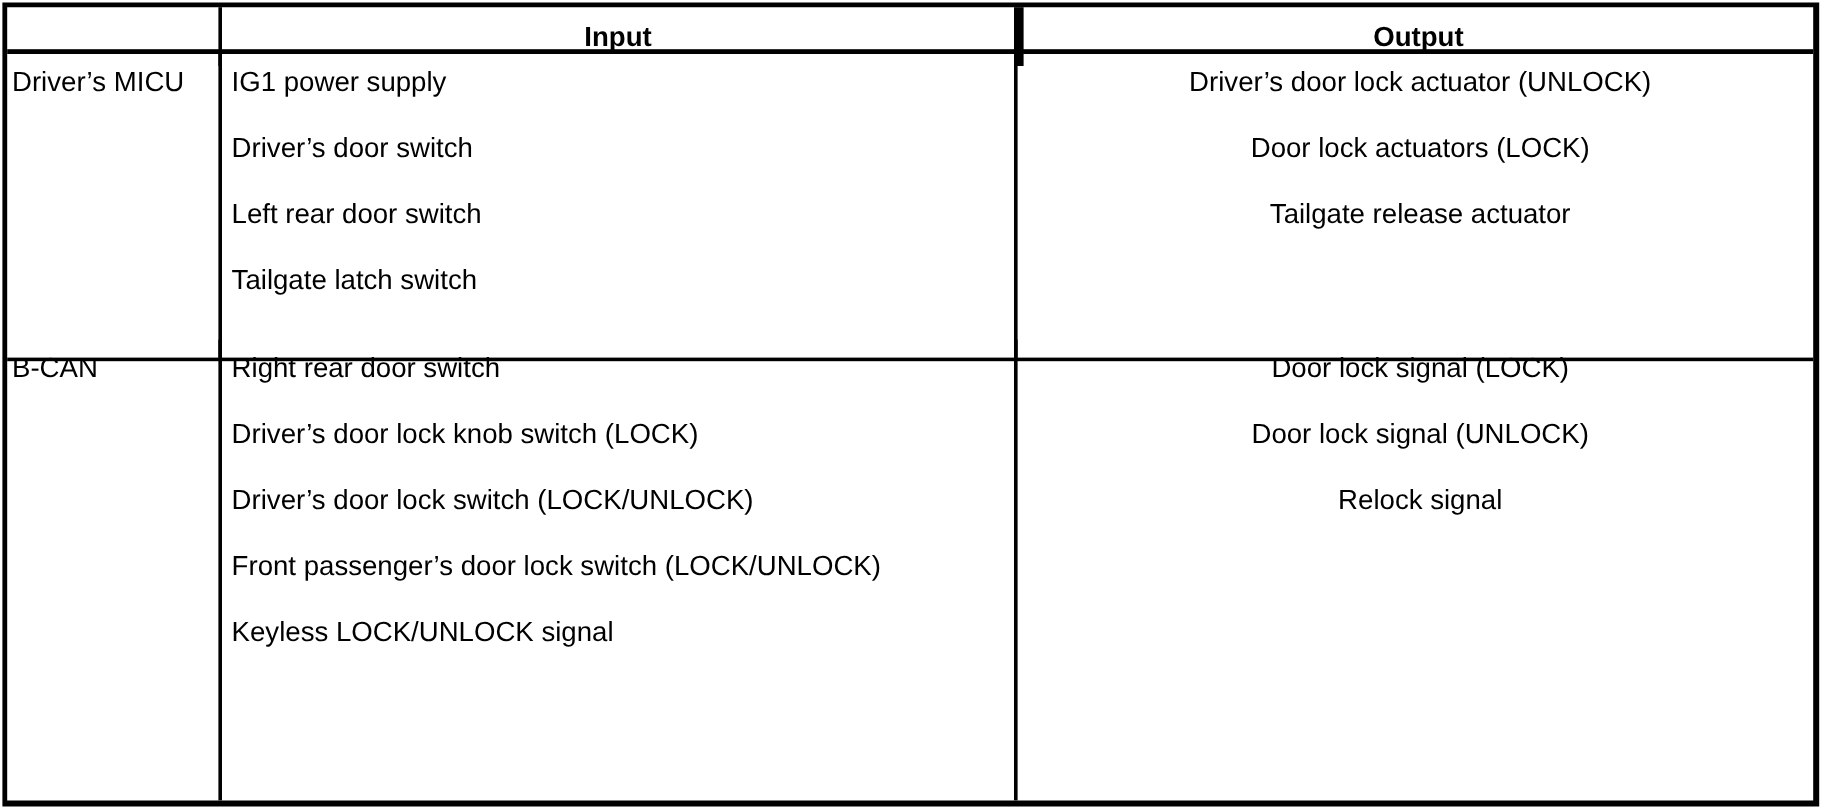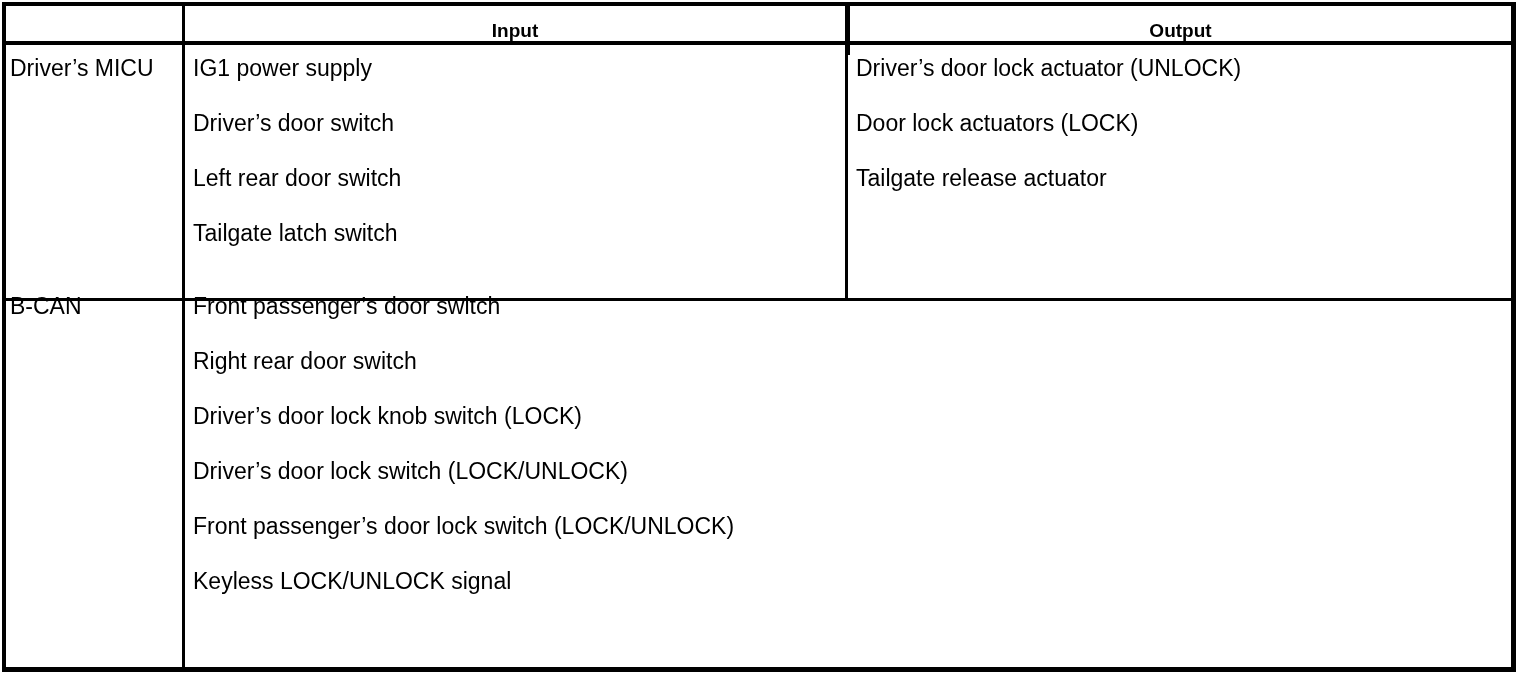--- a/index.html
+++ b/index.html
@@ -46,48 +46,48 @@
     box-sizing: border-box;
   }
   .hdr-cell {
     position: absolute;
     top: 0;
     height: 49px;
     box-sizing: border-box;
     display: flex;
     align-items: center;
     justify-content: center;
-    font-size: 19px;
+    font-size: 23px;
     font-weight: bold;
     letter-spacing: 0px;
   }
   .hdr-corner { left: 0;    width: 176px; }
   .hdr-input  { left: 176px; width: 663px; border-left: 3px solid #000; }
-  .hdr-output { left: 839px; right: 0;     border-left: 5px solid #000000; text-align: right; }
+  .hdr-output { left: 839px; right: 0;     border-left: 8px solid #000000; text-align: right; }
 
   
   .row {
     position: absolute;
     left: 0;
     right: 0;
     box-sizing: border-box;
   }
   .row-micu  { top: 39px;  height: 256px; border-bottom: 3px solid #000; }
   .row-bcan  { top: 277px; bottom: 0; }
 
   .cell {
     position: absolute;
     top: 0;
     bottom: 0;
     box-sizing: border-box;
     padding: 9px 0 0 4px;
   }
   .c-name   { left: 0;     width: 176px; }
   .c-input  { left: 176px; width: 663px; border-left: 3px solid #000; padding-left: 8px; }
-  .c-output { left: 839px; right: 0;     border-left: 3px solid #000; padding-left: 8px; }
+  .c-output { left: 839px; right: 0;     border-left: 3px solid #000; padding-left: 8px; text-align: center; }
 
   .item {
     font-size: 23px;
     line-height: 28px;
     height: 55px;
     white-space: nowrap;
   }
   .c-name .item { height: auto; }
 </style>
 </head>
@@ -117,23 +117,27 @@
         <div class="item">Door lock actuators (LOCK)</div>
         <div class="item">Tailgate release actuator</div>
       </div>
     </div>
 
     <div class="row row-bcan">
       <div class="cell c-name">
         <div class="item">B-CAN</div>
       </div>
       <div class="cell c-input">
-        <div class="item">Front passenger’s door switch</div>
         <div class="item">Right rear door switch</div>
         <div class="item">Driver’s door lock knob switch (LOCK)</div>
         <div class="item">Driver’s door lock switch (LOCK/UNLOCK)</div>
         <div class="item">Front passenger’s door lock switch (LOCK/UNLOCK)</div>
         <div class="item">Keyless LOCK/UNLOCK signal</div>
+      </div>
+      <div class="cell c-output">
+        <div class="item">Door lock signal (LOCK)</div>
+        <div class="item">Door lock signal (UNLOCK)</div>
+        <div class="item">Relock signal</div>
       </div>
     </div>
 
   </div>
 </div>
 
 </body></html>

